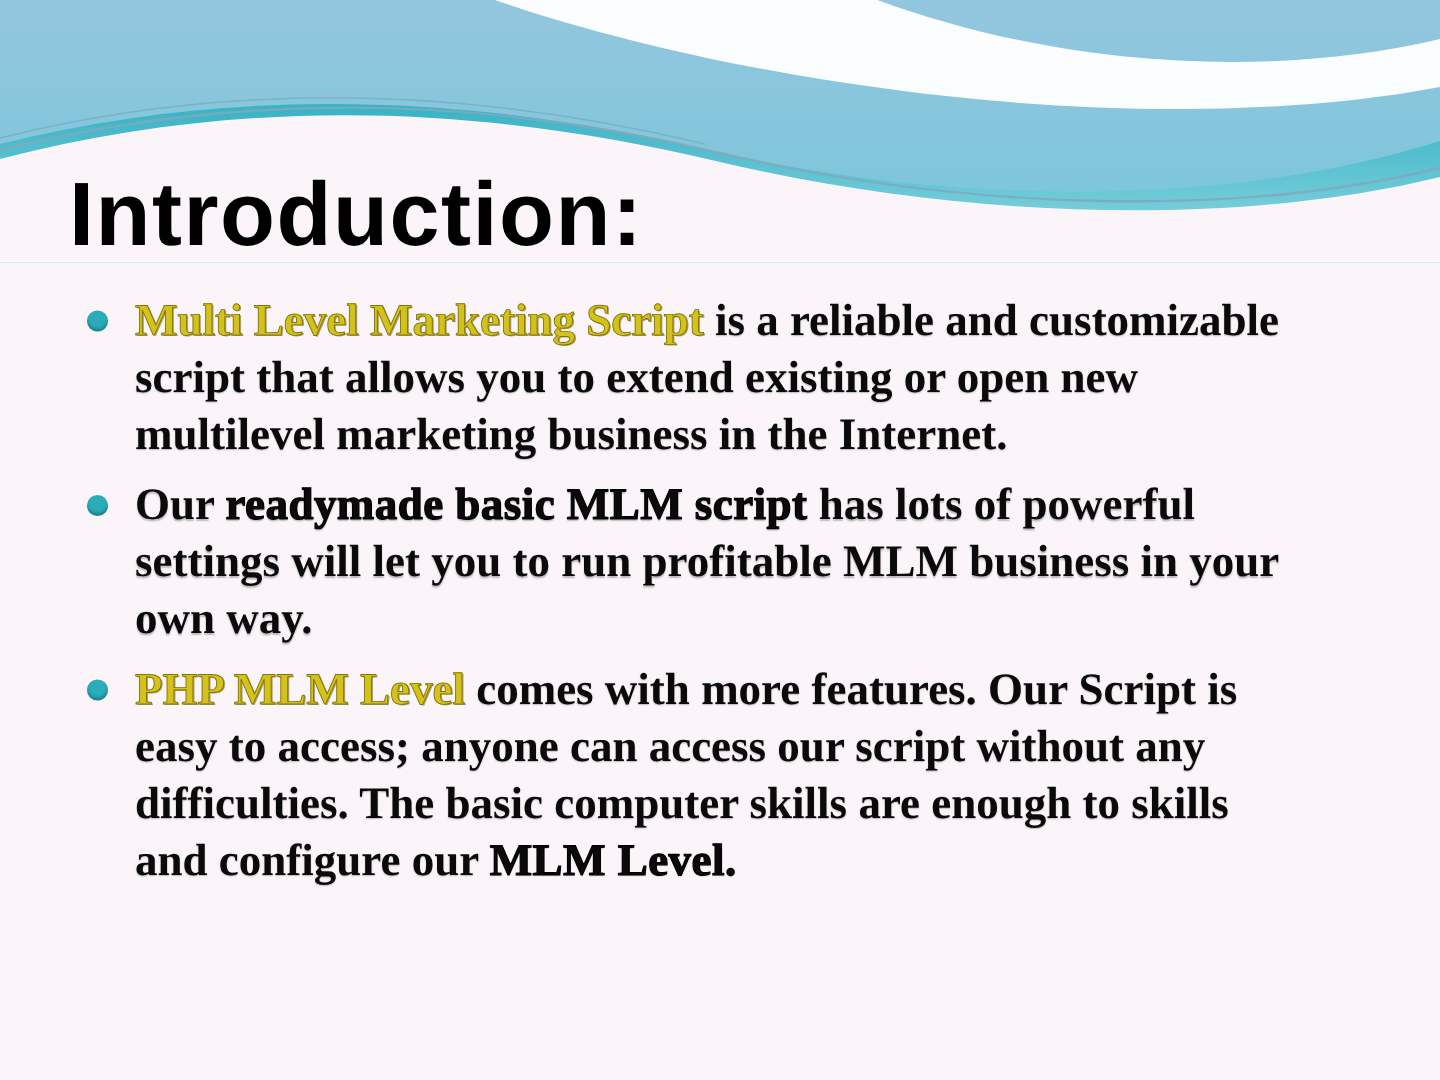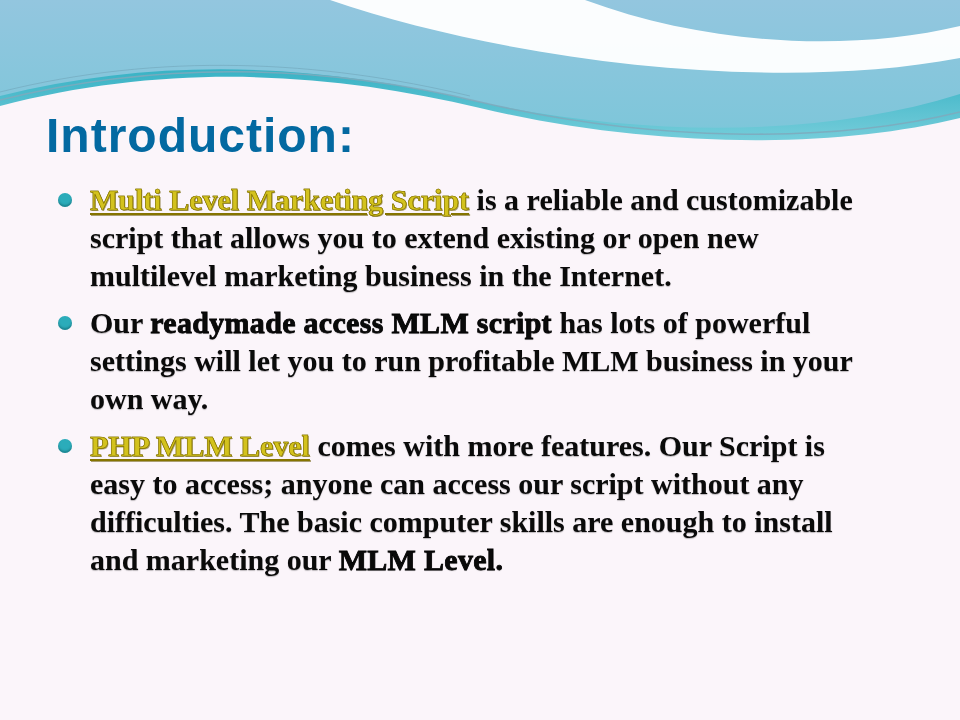--- a/index.html
+++ b/index.html
@@ -13,23 +13,23 @@
   .header-wave{
     position:absolute;top:0;left:0;width:960px;height:175px;display:block;
   }
   .content{
     position:absolute;top:108px;left:0;width:960px;
   }
   .page-title{
     margin:0 0 10px 46px;
     font-family:"Liberation Sans", sans-serif;
     font-weight:700;
-    font-size:48px;
+    font-size:60px;
     letter-spacing:1px;
-    color:#0369a1;
+    color:#000000;
   }
   .bullet-list{
     list-style:none;
     margin:18px 0 0 0;
     padding:0 0 0 58px;
     width:810px;
   }
   .bullet-item{
     position:relative;
     padding-left:32px;
@@ -48,21 +48,20 @@
     background:#2bacba;
     box-shadow:inset 0 -2px 2px rgba(0,60,70,0.35);
   }
   .seg-normal{ }
   .seg-strong{
     -webkit-text-stroke:0.8px #000;
     letter-spacing:0.3px;
   }
   .seg-link{
     color:#d3c21d;
-    text-decoration:underline;
     text-decoration-thickness:2px;
     text-underline-offset:3px;
     cursor:pointer;
     -webkit-text-stroke:0.6px #857400;
     text-shadow:1px 1px 0 rgba(105,90,0,0.55);
   }
 </style>
 </head>
 <body>
 
@@ -90,18 +89,18 @@
     <path d="M0,106 C170,62 330,72 480,108 C650,148 830,150 960,118 L960,175 L0,175 Z" fill="#fbf5fa"></path>
 
     <path d="M0,100 C170,58 330,66 480,102 C650,142 830,144 960,112" fill="none" stroke="#7fa9bc" stroke-width="1.6" opacity="0.85"></path>
     <path d="M0,92 C160,52 320,60 470,96" fill="none" stroke="#6fa2b6" stroke-width="1" opacity="0.55"></path>
   </svg>
 
   <div class="content">
     <h1 class="page-title">Introduction:</h1>
     <ul class="bullet-list">
         <li class="bullet-item"><span class="dot"></span><span class="seg-link">Multi Level Marketing Script</span><span class="seg-normal"> is a reliable and customizable script that allows you to extend existing or open new multilevel marketing business in the Internet.</span></li>
-        <li class="bullet-item"><span class="dot"></span><span class="seg-normal">Our </span><span class="seg-strong">readymade access MLM script</span><span class="seg-normal"> has lots of powerful settings will let you to run profitable MLM business in your own way.</span></li>
-        <li class="bullet-item"><span class="dot"></span><span class="seg-link">PHP MLM Level</span><span class="seg-normal"> comes with more features. Our Script is easy to access; anyone can access our script without any difficulties. The basic computer skills are enough to install and marketing our </span><span class="seg-strong">MLM Level.</span></li>
+        <li class="bullet-item"><span class="dot"></span><span class="seg-normal">Our </span><span class="seg-strong">readymade basic MLM script</span><span class="seg-normal"> has lots of powerful settings will let you to run profitable MLM business in your own way.</span></li>
+        <li class="bullet-item"><span class="dot"></span><span class="seg-link">PHP MLM Level</span><span class="seg-normal"> comes with more features. Our Script is easy to access; anyone can access our script without any difficulties. The basic computer skills are enough to skills and configure our </span><span class="seg-strong">MLM Level.</span></li>
       </ul>
   </div>
 
 </div>
 
 </body></html>

